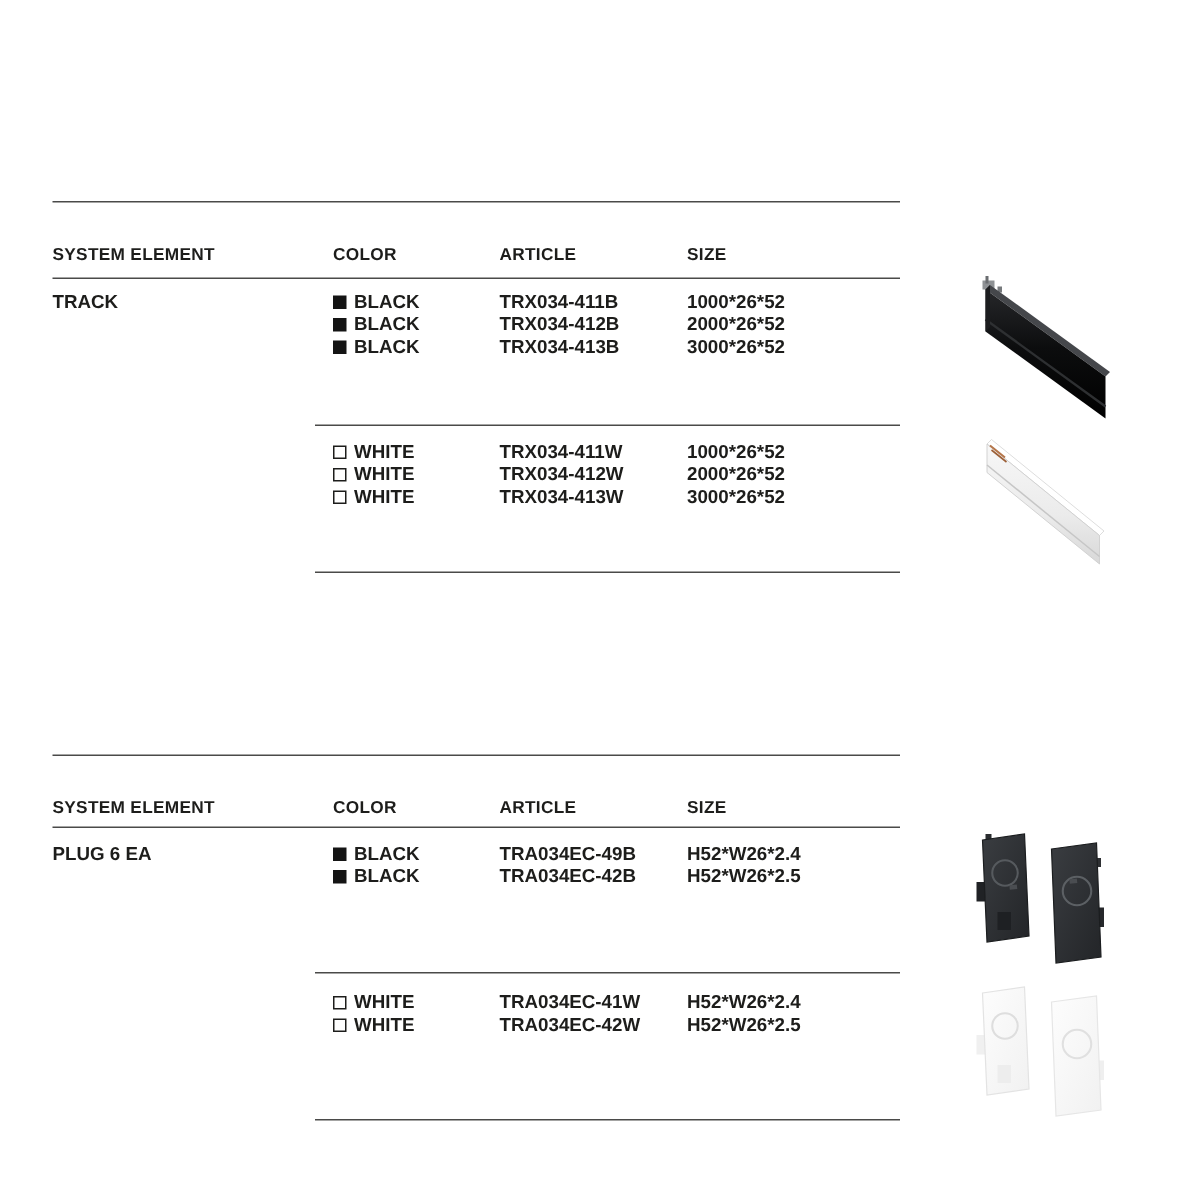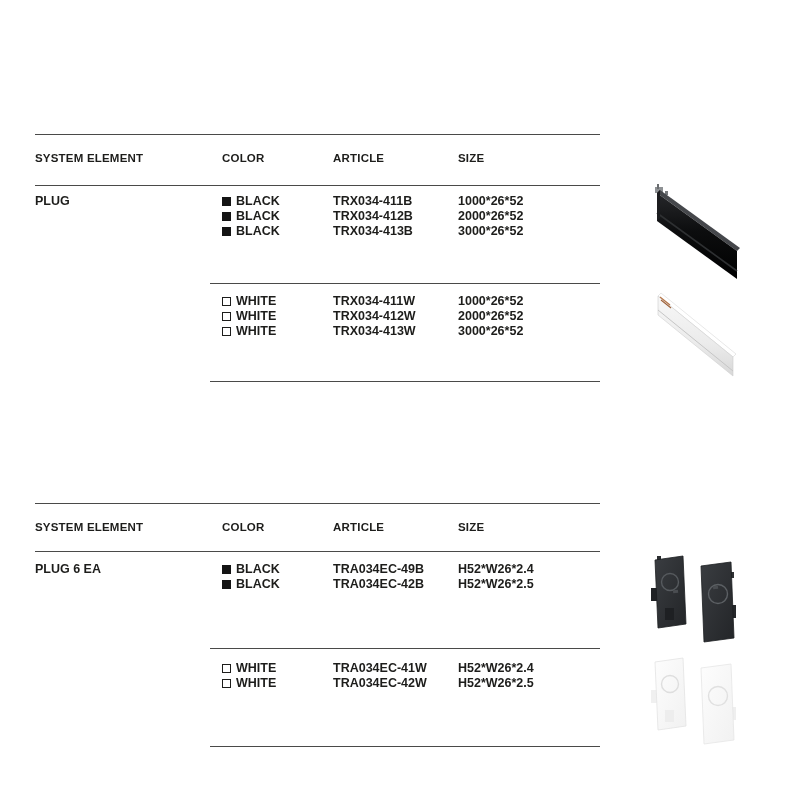--- a/index.html
+++ b/index.html
@@ -7,21 +7,21 @@
         font-family:"Liberation Sans",sans-serif;color:#1d1d1b;}
   .title{position:absolute;left:10px;top:37px;margin:0;font-size:14.5px;font-weight:bold;
          letter-spacing:0.1px;white-space:nowrap;}
   .note{position:absolute;left:35px;top:91px;margin:0;font-size:14px;font-weight:normal;}
   .tbl{position:absolute;left:35px;width:565px;}
   #t1{top:134px;height:250px;}
   #t2{top:503px;height:246px;}
   .rule{position:absolute;height:1px;background:#4a4a49;}
   .rule.full{left:0;width:565px;}
   .rule.part{left:175px;width:390px;}
-  .th{position:absolute;font-size:11.5px;font-weight:bold;white-space:nowrap;letter-spacing:0.2px;}
+  .th{position:absolute;font-size:11.5px;font-weight:bold;white-space:nowrap;letter-spacing:0.2px;margin-top:12px;}
   .cell{position:absolute;font-size:12.5px;font-weight:bold;white-space:nowrap;line-height:15px;}
   .c1{left:0;} .c2{left:187px;} .c3{left:298px;} .c4{left:423px;}
   .swatch{display:inline-block;width:9px;height:9px;margin-right:5px;vertical-align:-1px;box-sizing:border-box;}
   .swatch.black{background:#141414;}
   .swatch.white{background:#ffffff;border:1.3px solid #1d1d1b;}
   .img{position:absolute;}
 </style>
 </head>
 <body>
 
@@ -31,21 +31,21 @@
   <section class="tbl" id="t1">
     <div class="rule full" style="top:0px"></div>
 
     <span class="th c1" style="top:18px">SYSTEM ELEMENT</span>
     <span class="th c2" style="top:18px">COLOR</span>
     <span class="th c3" style="top:18px">ARTICLE</span>
     <span class="th c4" style="top:18px">SIZE</span>
 
     <div class="rule full" style="top:51px"></div>
 
-    <span class="cell c1" style="top:60px">PLUG</span>
+    <span class="cell c1" style="top:60px">TRACK</span>
 
     <div>
       <span class="cell c2" style="top:60px"><span class="swatch black"></span><span>BLACK</span></span>
       <span class="cell c3" style="top:60px">TRX034-411B</span>
       <span class="cell c4" style="top:60px">1000*26*52</span>
     </div>
     <div>
       <span class="cell c2" style="top:75px"><span class="swatch black"></span><span>BLACK</span></span>
       <span class="cell c3" style="top:75px">TRX034-412B</span>
       <span class="cell c4" style="top:75px">2000*26*52</span>

